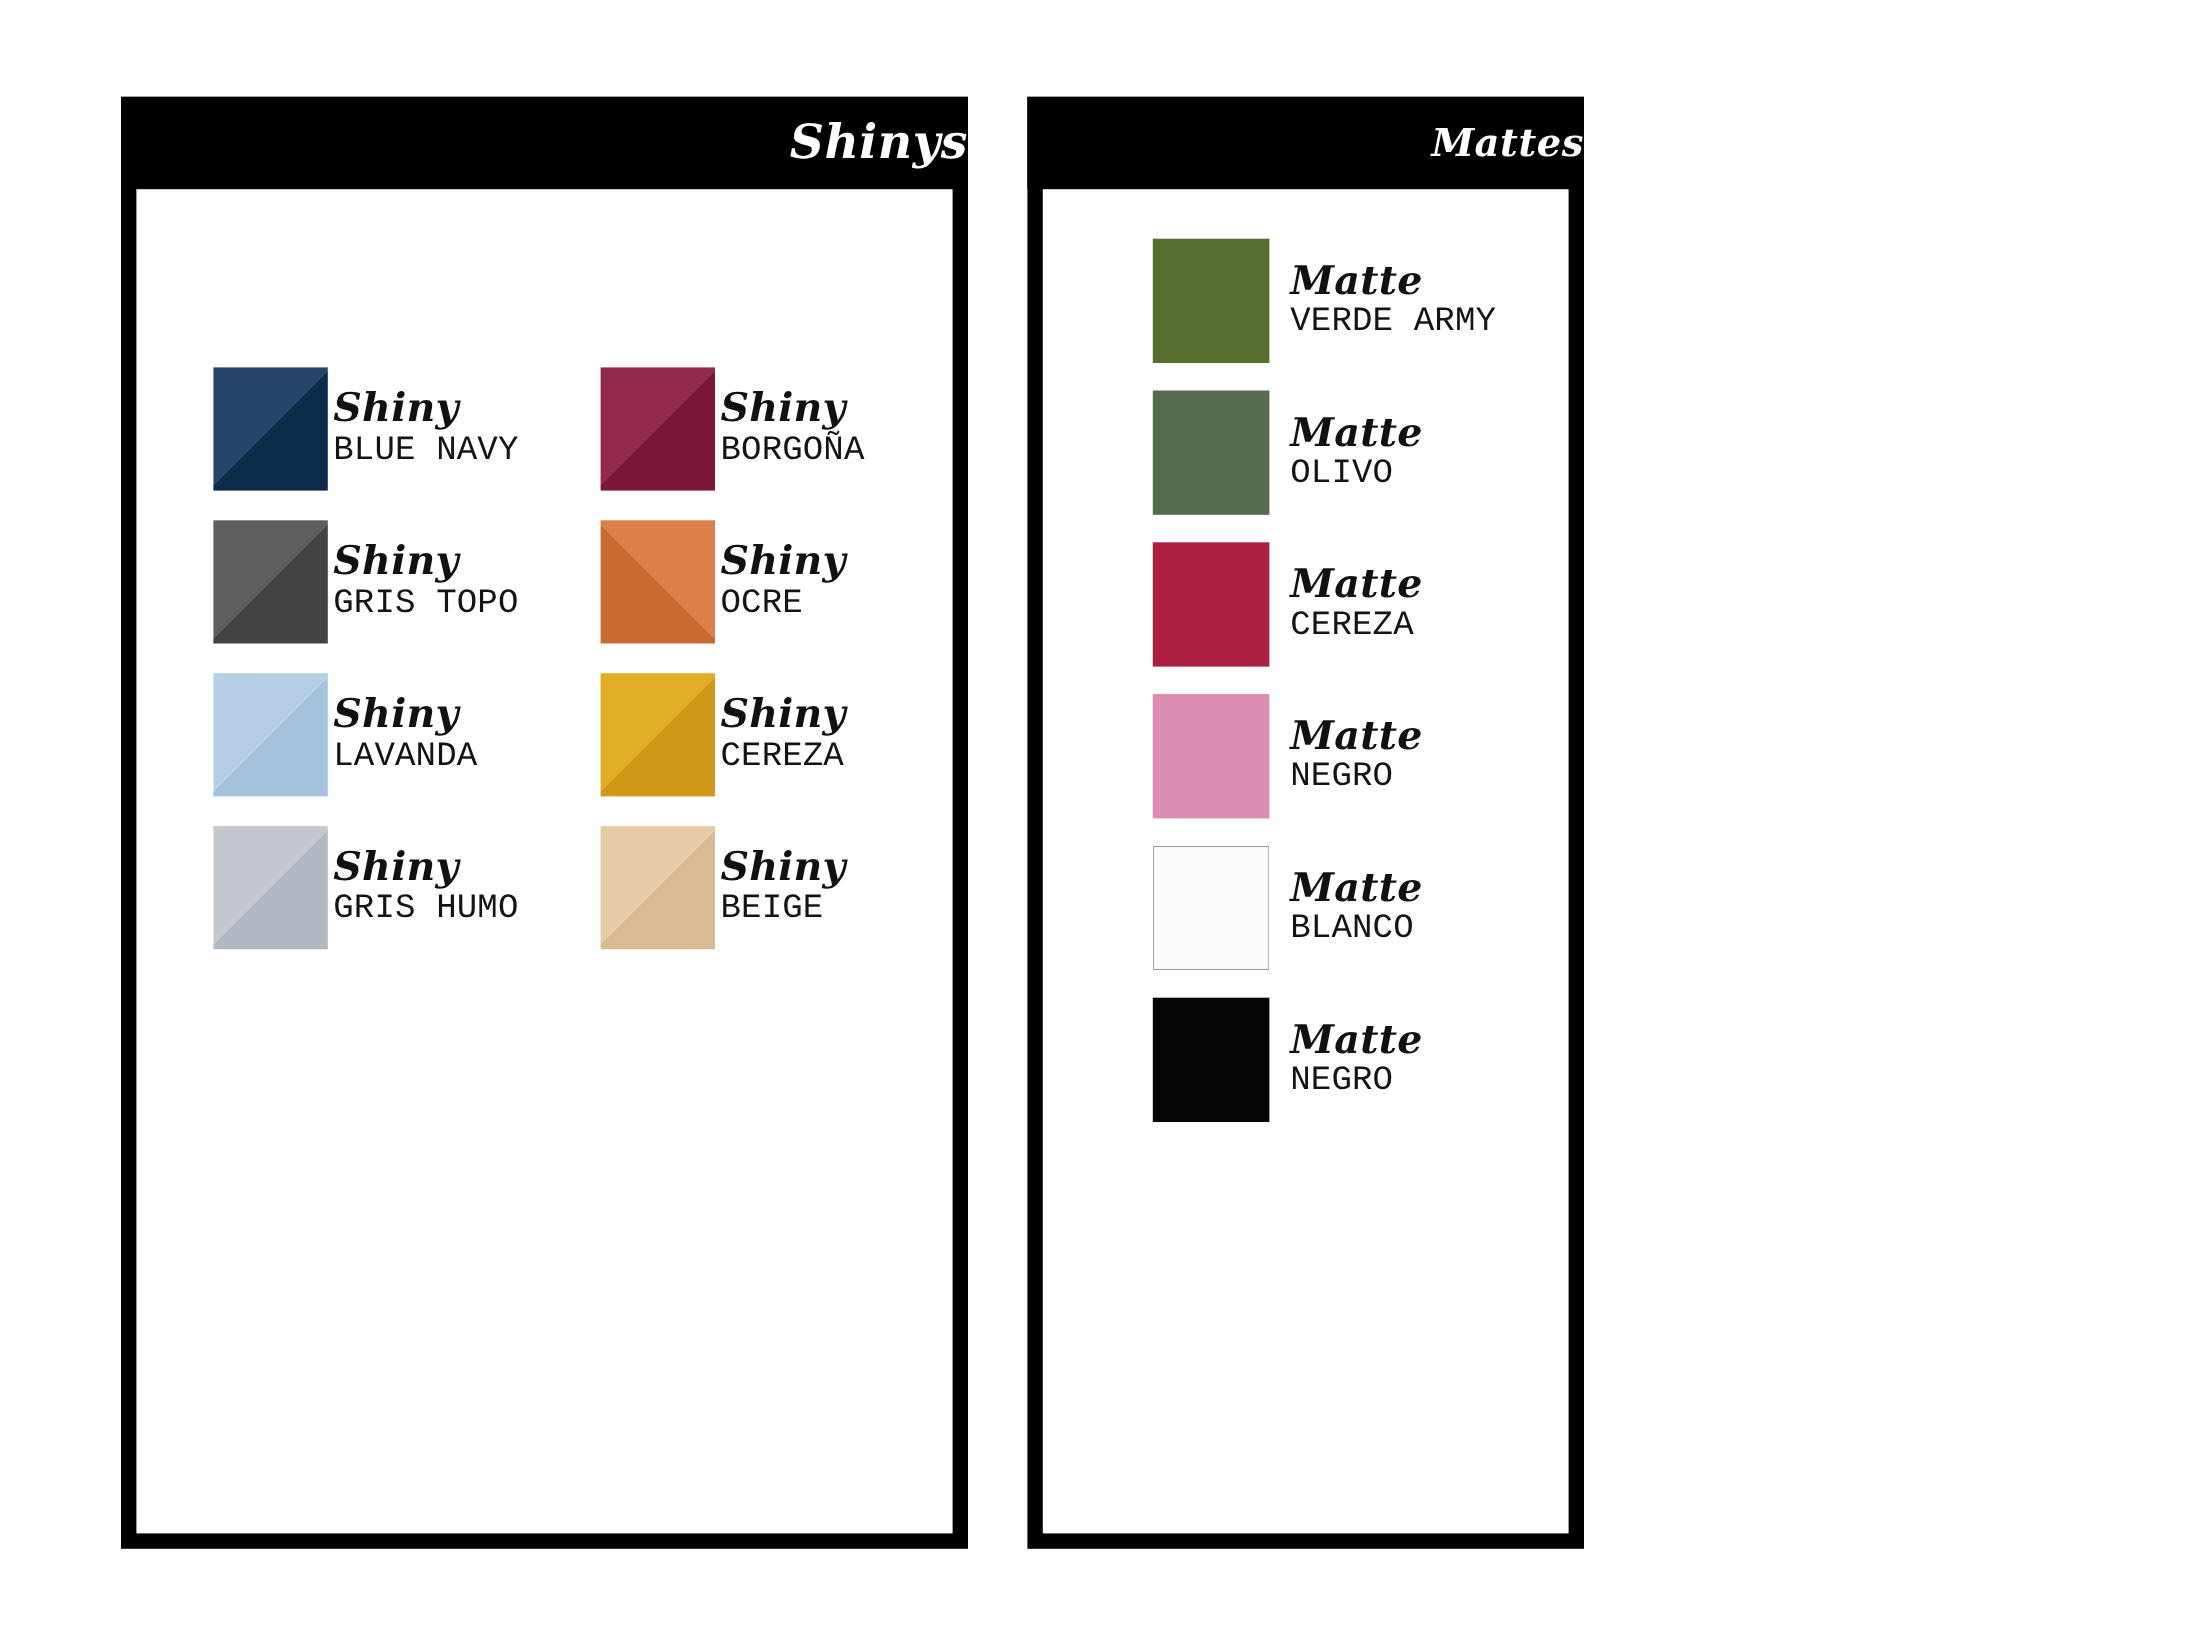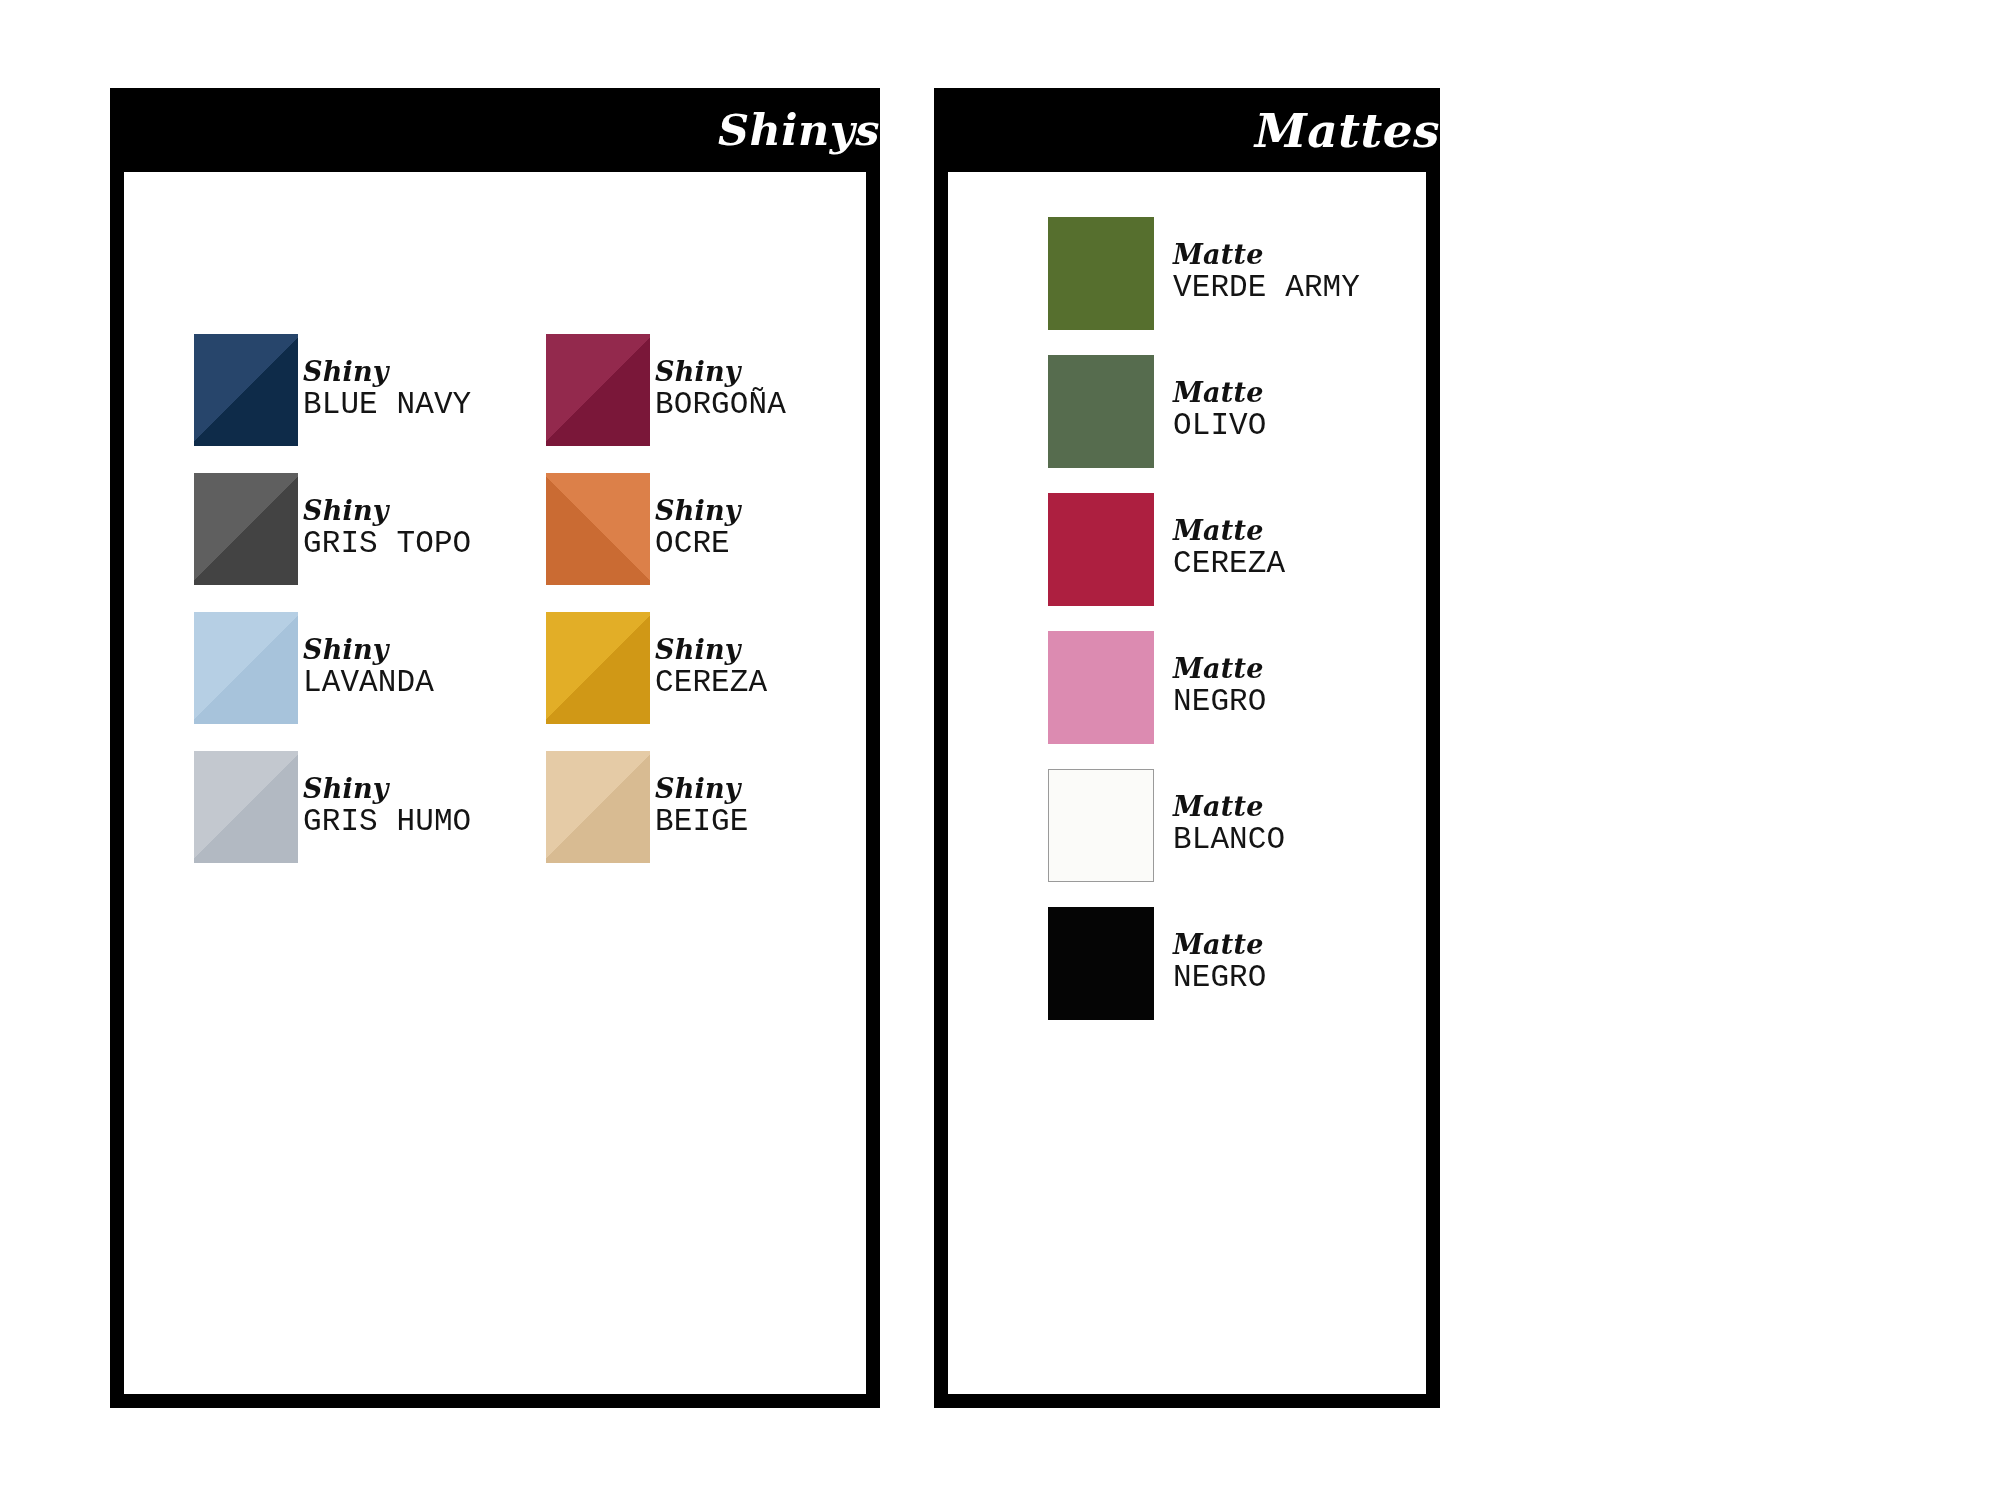--- a/index.html
+++ b/index.html
@@ -52,21 +52,21 @@
     position: relative;
   }
   .panel-title {
     color: #ffffff;
     font-family: "DejaVu Serif", "Liberation Serif", serif;
     font-style: italic;
     font-weight: bold;
     letter-spacing: 0.5px;
   }
   .panel-shinys .panel-title { font-size: 43px; }
-  .panel-mattes .panel-title { font-size: 47px; font-style: italic; }
+  .panel-mattes .panel-title { font-size: 35px; font-style: italic; }
 
   .panel-body {
     flex: 1 1 auto;
     background: #ffffff;
     margin: 0 14px 14px 14px;
     position: relative;
     overflow: hidden;
   }
 
   
@@ -110,21 +110,21 @@
   .chip-label {
     margin-left: 5px;
     line-height: 1.04;
     white-space: nowrap;
   }
   .chip-prefix {
     display: block;
     font-family: "DejaVu Serif", "Liberation Serif", serif;
     font-style: italic;
     font-weight: bold;
-    font-size: 27px;
+    font-size: 36px;
     color: #111111;
     letter-spacing: 0.2px;
     margin-bottom: 3px;
   }
   .chip-name {
     display: block;
     font-family: Liberation Mono, monospace;
     font-weight: 400;
     font-size: 31px;
     color: #141414;

